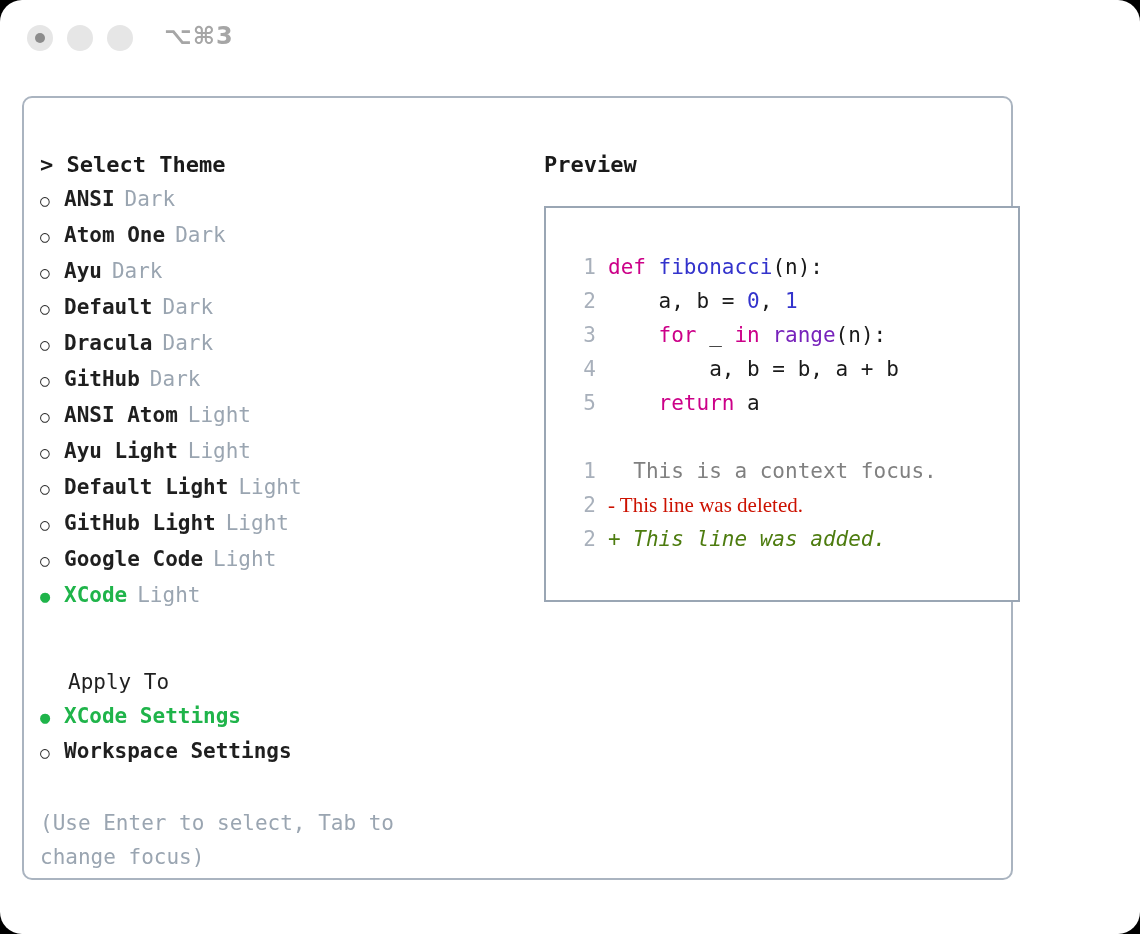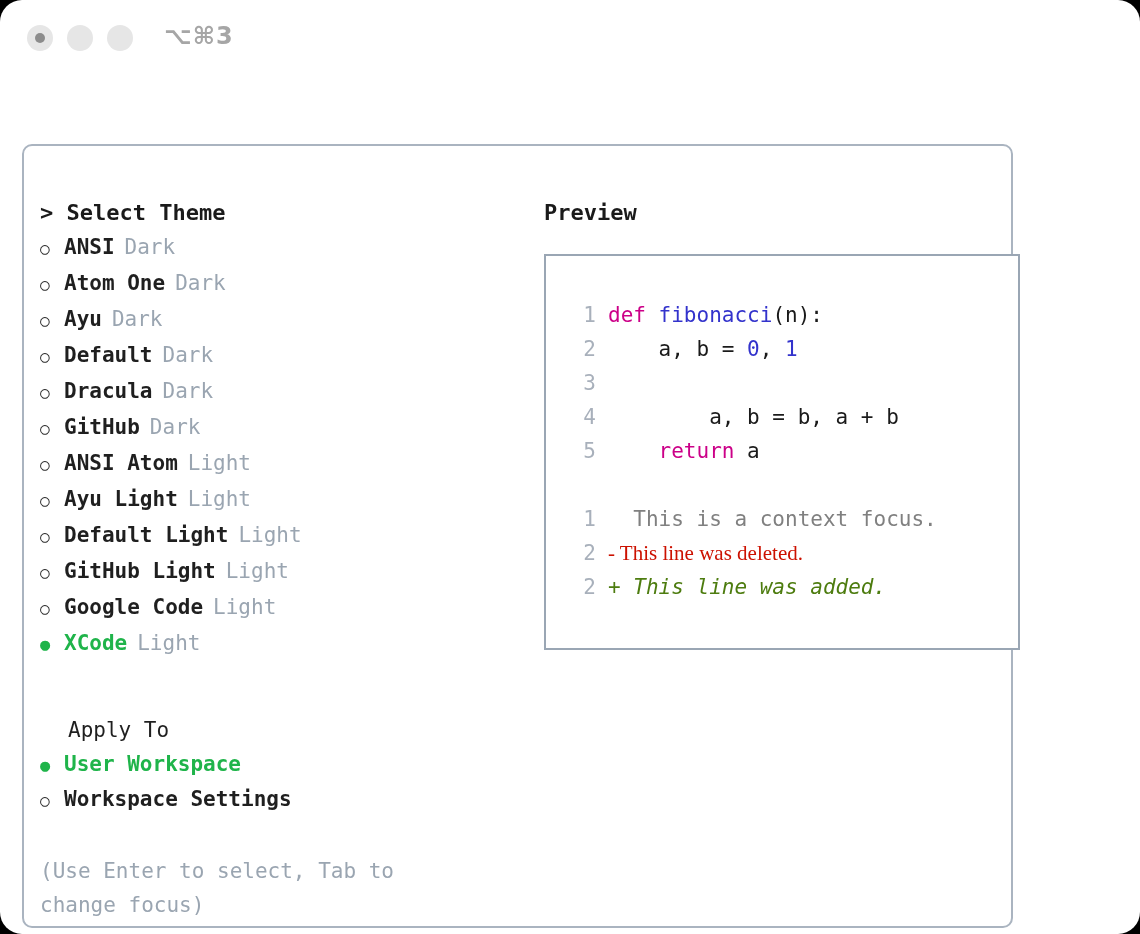--- a/index.html
+++ b/index.html
@@ -64,21 +64,20 @@
   .panel {
     position: absolute;
     left: 22px;
     top: 96px;
     width: 991px;
     height: 784px;
     border: 2px solid #aab4c0;
     border-radius: 10px;
     box-sizing: border-box;
     background: #ffffff;
-    margin-top: 48px;
   }
 
   
   .left-col {
     position: absolute;
     left: 16px;
     top: 50px;
     width: 430px;
   }
   .section-head {
@@ -202,34 +201,34 @@
           <div class="opt-row"><span class="marker">○</span><span class="opt-name">ANSI Atom</span><span class="opt-kind">Light</span></div>
           <div class="opt-row"><span class="marker">○</span><span class="opt-name">Ayu Light</span><span class="opt-kind">Light</span></div>
           <div class="opt-row"><span class="marker">○</span><span class="opt-name">Default Light</span><span class="opt-kind">Light</span></div>
           <div class="opt-row"><span class="marker">○</span><span class="opt-name">GitHub Light</span><span class="opt-kind">Light</span></div>
           <div class="opt-row"><span class="marker">○</span><span class="opt-name">Google Code</span><span class="opt-kind">Light</span></div>
           <div class="opt-row selected"><span class="marker sel">●</span><span class="opt-name">XCode</span><span class="opt-kind">Light</span></div>
         </div>
 
       <div class="apply-head">Apply To</div>
       <div id="apply-list">
-          <div class="opt-row selected"><span class="marker sel">●</span><span class="opt-name">User Workspace</span></div>
+          <div class="opt-row selected"><span class="marker sel">●</span><span class="opt-name">XCode Settings</span></div>
           <div class="opt-row"><span class="marker">○</span><span class="opt-name">Workspace Settings</span></div>
         </div>
 
       <div class="hint">(Use Enter to select, Tab to change focus)</div>
     </div>
 
     <div class="right-col">
       <div class="preview-title">Preview</div>
       <div class="code-box">
         <div id="code-sample">
             <div class="code-line"><span class="lineno">1</span><span><span class="tk-kw">def </span><span class="tk-fn">fibonacci</span><span class="tk-pl">(n):</span></span></div>
             <div class="code-line"><span class="lineno">2</span><span><span class="tk-pl">    a, b = </span><span class="tk-num">0</span><span class="tk-pl">, </span><span class="tk-num">1</span></span></div>
-            <div class="code-line"><span class="lineno">3</span></div>
+            <div class="code-line"><span class="lineno">3</span><span><span class="tk-pl">    </span><span class="tk-kw">for </span><span class="tk-pl">_ </span><span class="tk-kw">in </span><span class="tk-bi">range</span><span class="tk-pl">(n):</span></span></div>
             <div class="code-line"><span class="lineno">4</span><span><span class="tk-pl">        a, b = b, a + b</span></span></div>
             <div class="code-line"><span class="lineno">5</span><span><span class="tk-pl">    </span><span class="tk-kw">return </span><span class="tk-pl">a</span></span></div>
           </div>
         <div class="code-gap"></div>
         <div id="diff-sample">
             <div class="code-line"><span class="lineno">1</span><span><span class="tk-ctx">  This is a context focus.</span></span></div>
             <div class="code-line"><span class="lineno">2</span><span><span class="tk-del">- This line was deleted.</span></span></div>
             <div class="code-line"><span class="lineno">2</span><span><span class="tk-add">+ This line was added.</span></span></div>
           </div>
       </div>

